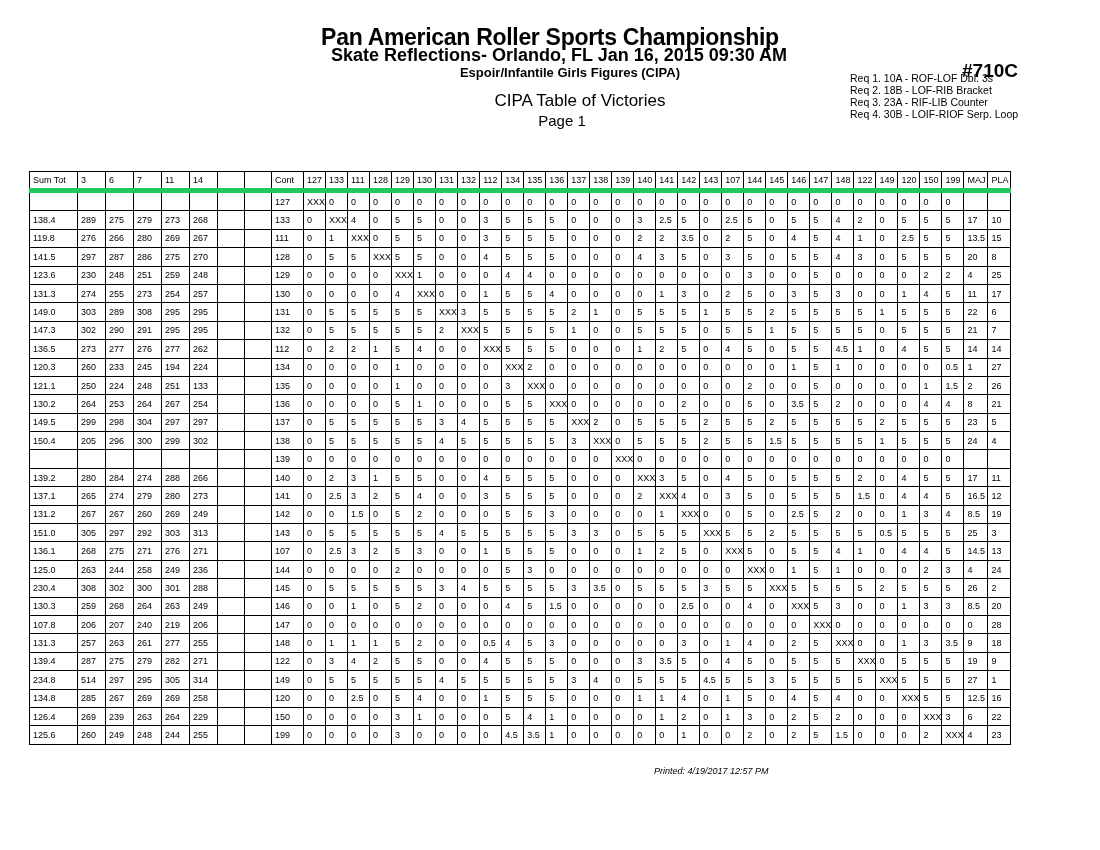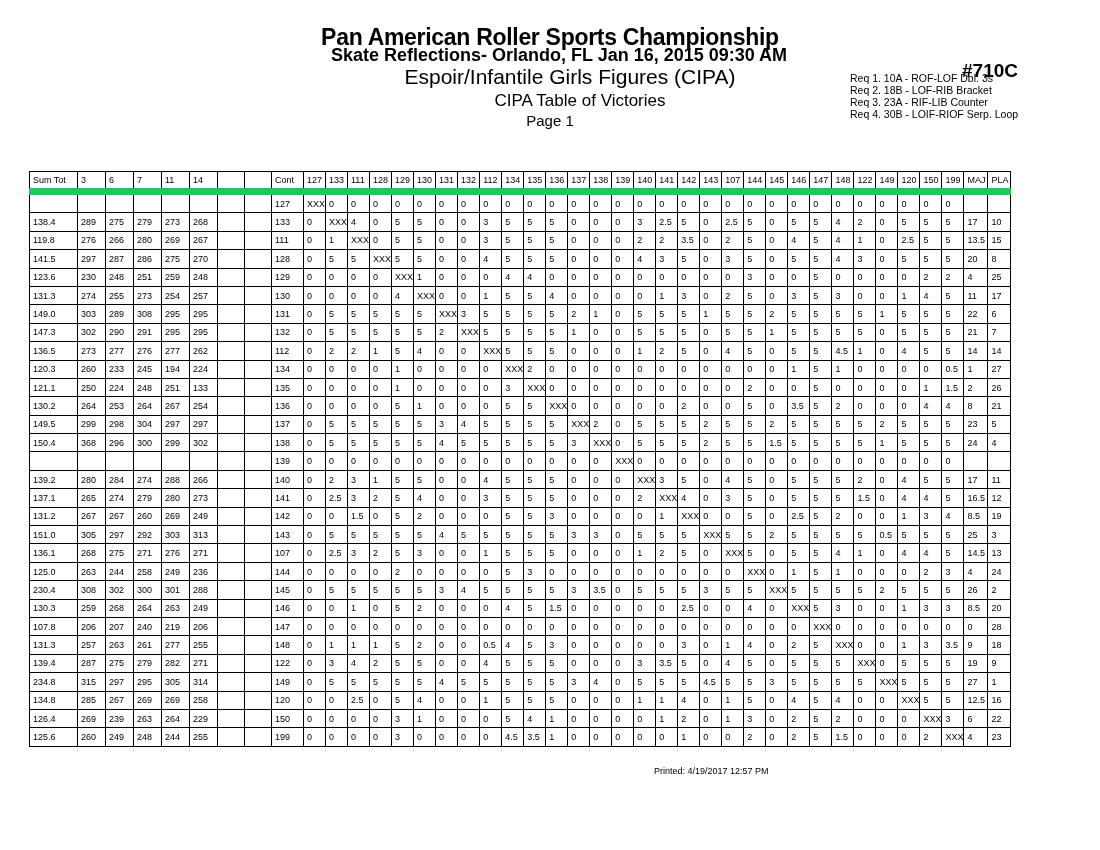--- a/index.html
+++ b/index.html
@@ -1,28 +1,28 @@
 <!DOCTYPE html>
 <html><head>
 <meta charset="utf-8">
 <style>
   html, body { margin:0; padding:0; background:#ffffff; }
   body { width:1100px; height:850px; position:relative; font-family:"Liberation Sans", sans-serif; color:#000; overflow:hidden; }
   .hdr { position:absolute; text-align:center; white-space:nowrap; }
   #title { left:300px; width:500px; top:24px; font-size:23px; font-weight:bold; letter-spacing:-0.3px; }
   #venue { left:314px; width:490px; top:45px; font-size:18px;font-weight:bold; }
-  #event { left:300px; width:540px; top:65px; font-size:21px; font-weight:normal; }
+  #event { left:300px; width:540px; top:65px; font-size:13px; font-weight:bold; }
   #subtitle { left:300px; width:560px; top:91px; font-size:17px; }
-  #page { left:300px; width:500px; top:112px; font-size:15px; }
+  #page { left:312px; width:500px; top:112px; font-size:15px; }
   #docnum { position:absolute; left:962px; top:24px; font-size:19px; font-weight:bold;margin-top:36px; }
   #reqs { position:absolute; left:850px; top:72px; font-size:10.5px; line-height:12px; }
-  #printed { position:absolute; left:654px; top:766px; font-size:9px; }
+  #printed { position:absolute; left:654px; top:766px; font-size:9px;font-style:italic; }
   table.tov { position:absolute; left:29px; top:171px; border-collapse:collapse; table-layout:fixed; font-size:9px; }
   table.tov td { border:1px solid #000; height:17.4px; padding:0 0 0 3px; white-space:nowrap; overflow:hidden; }
-  table.tov tr.head td { height:16px; border-bottom:7px solid #22c55e; }
+  table.tov tr.head td { height:16px; border-bottom:5px solid #22c55e; }
 </style>
 </head>
 <body>
 
 <div class="hdr" id="title">Pan American Roller Sports Championship</div>
 <div class="hdr" id="venue">Skate Reflections- Orlando, FL  Jan 16, 2015  09:30 AM</div>
 <div class="hdr" id="event">Espoir/Infantile Girls Figures (CIPA)</div>
 <div class="hdr" id="subtitle">CIPA Table of Victories</div>
 <div class="hdr" id="page">Page 1</div>
 <div id="docnum">#710C</div>
@@ -675,21 +675,21 @@
         <td>5</td>
         <td>2</td>
         <td>5</td>
         <td>5</td>
         <td>5</td>
         <td>23</td>
         <td>5</td>
       </tr>
       <tr>
         <td>150.4</td>
-        <td>368</td>
+        <td>205</td>
         <td>296</td>
         <td>300</td>
         <td>299</td>
         <td>302</td>
         <td></td>
         <td></td>
         <td>138</td>
         <td>0</td>
         <td>5</td>
         <td>5</td>
@@ -1234,21 +1234,21 @@
         <td>XXX</td>
         <td>0</td>
         <td>5</td>
         <td>5</td>
         <td>5</td>
         <td>19</td>
         <td>9</td>
       </tr>
       <tr>
         <td>234.8</td>
-        <td>315</td>
+        <td>514</td>
         <td>297</td>
         <td>295</td>
         <td>305</td>
         <td>314</td>
         <td></td>
         <td></td>
         <td>149</td>
         <td>0</td>
         <td>5</td>
         <td>5</td>

